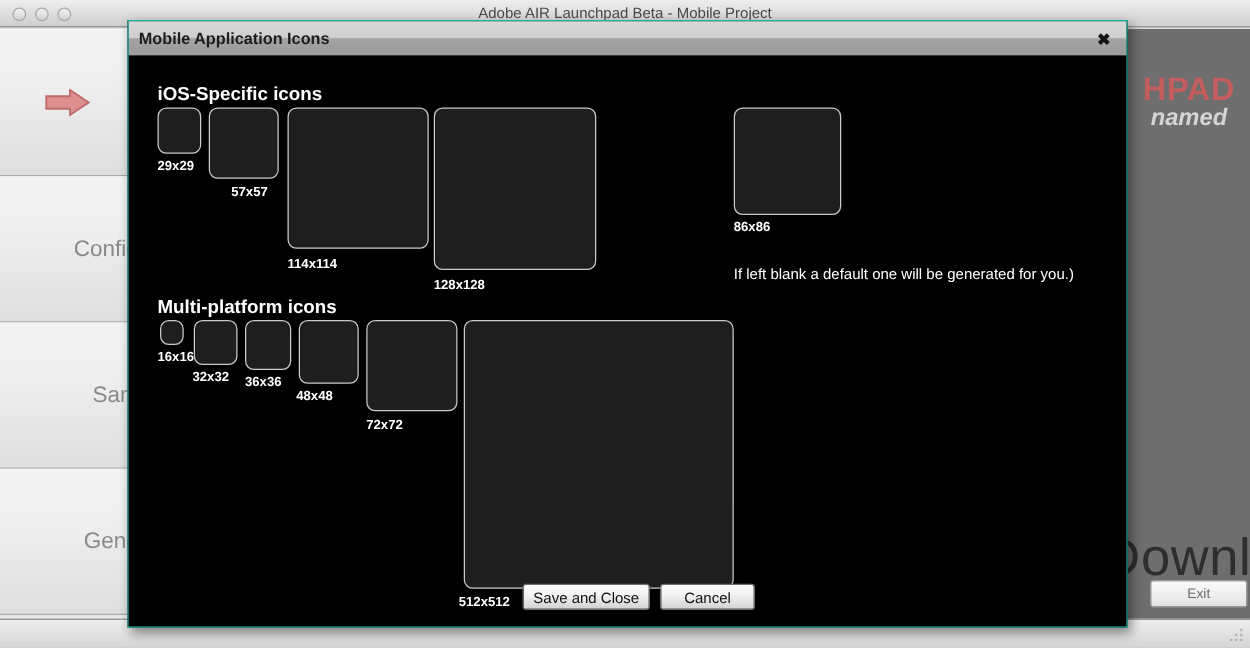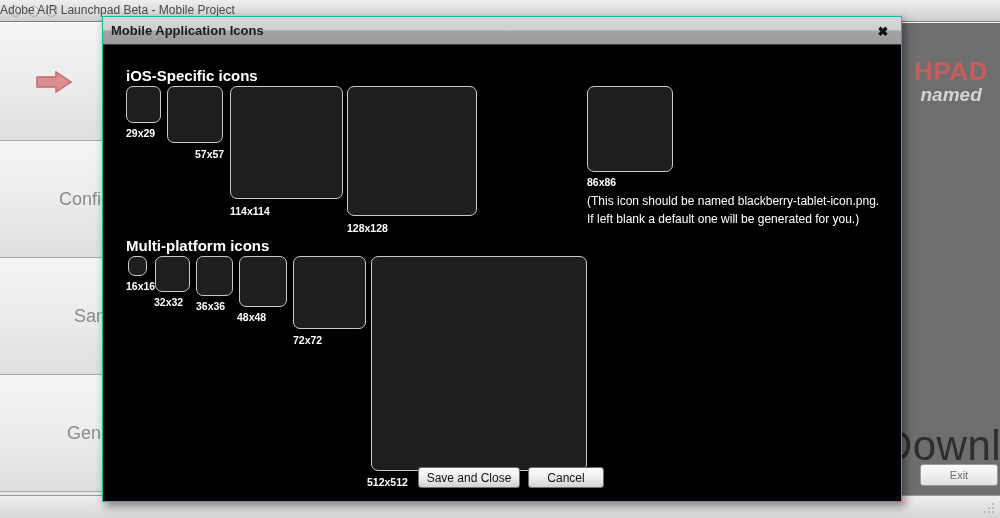--- a/index.html
+++ b/index.html
@@ -26,21 +26,21 @@
     position: absolute;
     left: 0; top: 0;
     width: 1000px; height: 22px;
     background: linear-gradient(to bottom, #eeeeee 0%, #dcdcdc 55%, #cfcfcf 100%);
     border-bottom: 1px solid #7a7a7a;
     box-sizing: border-box;
   }
   #bg-title-text {
     position: absolute;
     left: 0; right: 0; top: 3px;
-    text-align: left;
+    text-align: center;
     font-size: 12px;
     color: #4a4a4a;
     white-space: nowrap;
   }
   .traffic-lights {
     position: absolute;
     left: 10px; top: 6px;
     display: flex;
     gap: 7px;
   }
@@ -343,33 +343,32 @@
   </div>
 
   <div id="dialog-body">
 
     <div class="section-title" style="left:23px; top:22px;">iOS-Specific icons</div>
 
     <div class="icon-box" style="left:23px; top:41px; width:35px; height:37px;"></div>
     <div class="icon-label" style="left:23px; top:82px;">29x29</div>
 
     <div class="icon-box" style="left:64px; top:41px; width:56px; height:57px;"></div>
-    <div class="icon-label" style="left:68px; top:103px;padding-left:24px;">57x57</div>
+    <div class="icon-label" style="left:58px; top:103px;padding-left:24px;">57x57</div>
 
     <div class="icon-box" style="left:127px; top:41px; width:113px; height:113px;"></div>
     <div class="icon-label" style="left:127px; top:160px;">114x114</div>
 
     <div class="icon-box" style="left:244px; top:41px; width:130px; height:130px;"></div>
     <div class="icon-label" style="left:244px; top:177px;">128x128</div>
 
 
     <div class="icon-box" style="left:484px; top:41px; width:86px; height:86px;"></div>
     <div class="icon-label" style="left:484px; top:131px;">86x86</div>
 
-    <div class="note-line" style="left:484px; top:149px;">(This icon should be named blackberry-tablet-icon.png.</div>
     <div class="note-line" style="left:484px; top:167px;"> If left blank a default one will be generated for you.)</div>
 
     <div class="section-title" style="left:23px; top:192px;">Multi-platform icons</div>
 
     <div class="icon-box" style="left:25px; top:211px; width:19px; height:20px;"></div>
     <div class="icon-label" style="left:23px; top:235px;">16x16</div>
 
     <div class="icon-box" style="left:52px; top:211px; width:35px; height:36px;"></div>
     <div class="icon-label" style="left:51px; top:251px;">32x32</div>
 

